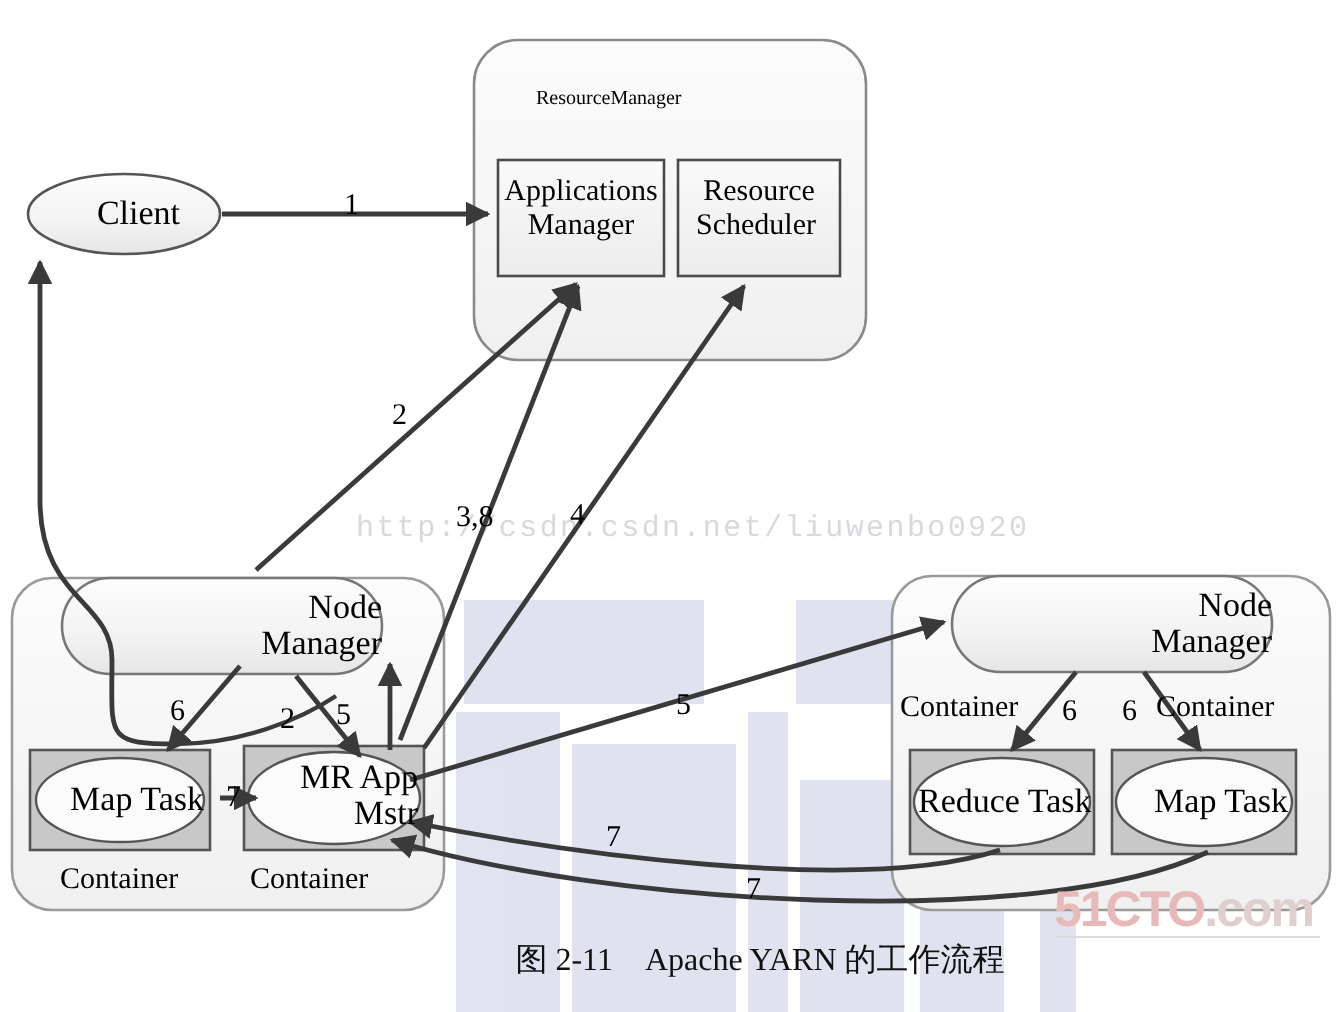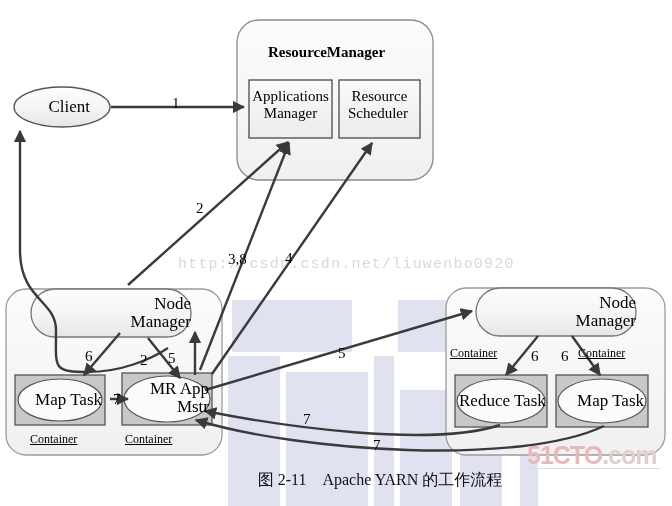--- a/index.html
+++ b/index.html
@@ -76,23 +76,23 @@
     position: absolute;
     color: #000;
     white-space: nowrap;
     pointer-events: none;
   }
   .node-text {
     font-size: 17px;
     text-align: right;
     line-height: 1.08;
   }
-  .rm-title { font-size: 15px; font-weight: bold; }
+  .rm-title { font-size: 10px; }
   .box-text { font-size: 15px; text-align: center; line-height: 1.08; }
-  .container-cap { font-size: 12px; text-decoration: underline; }
+  .container-cap { font-size: 15px; }
   .num { font-size: 15px; font-weight: normal; }
   .caption {
     position: absolute;
     left: 0;
     top: 470px;
     width: 672px;
     text-align: center;
     font-size: 16px;
     color: #111;
     padding-left: 44px;

